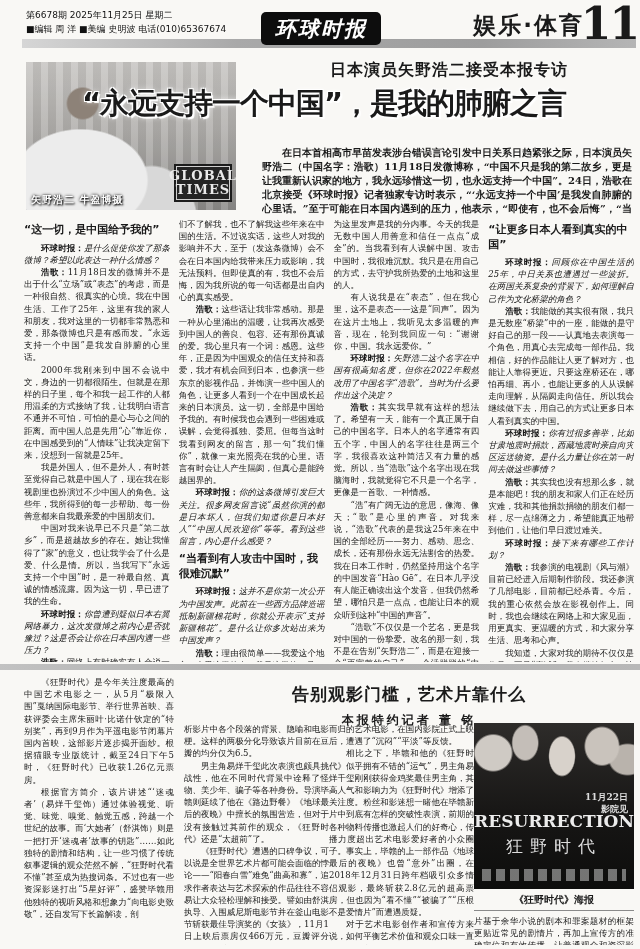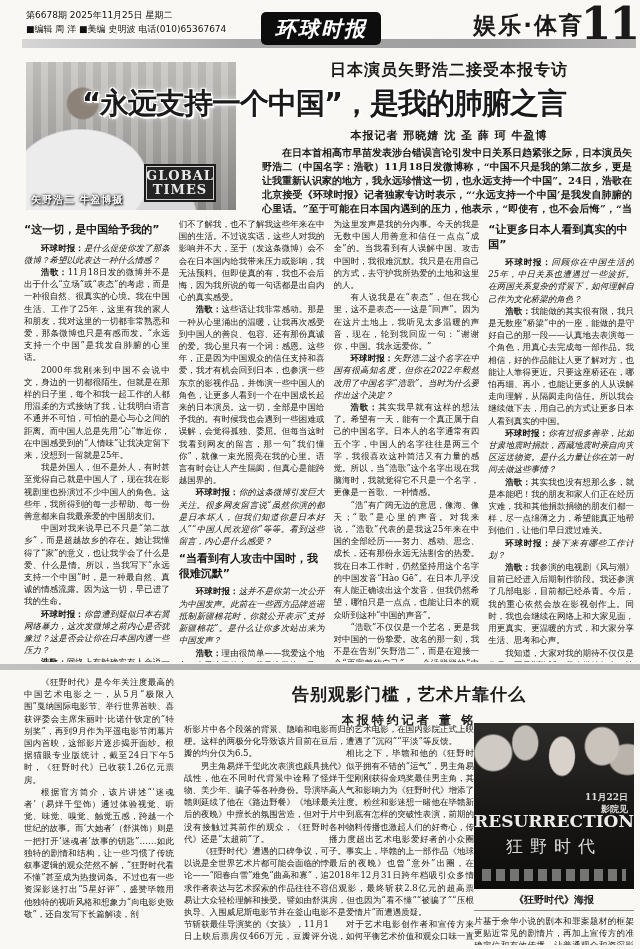--- a/index.html
+++ b/index.html
@@ -25,21 +25,21 @@
   .photo { position:absolute; left:2px; top:4px; width:210px; height:148px; overflow:hidden;
            background:
              radial-gradient(circle at 27% 28%, #8d8278 0 8%, rgba(0,0,0,0) 9%),
              radial-gradient(ellipse at 26% 80%, #ececec 0 30%, rgba(0,0,0,0) 31%),
              radial-gradient(ellipse at 60% 110%, #d8d8d8 0 25%, rgba(0,0,0,0) 26%),
              repeating-linear-gradient(90deg, rgba(255,255,255,.14) 0 7px, rgba(0,0,0,.05) 7px 15px),
              linear-gradient(180deg,#c7c5c2 0%,#b0aeab 45%,#8b8a88 100%);
   }
   .photo-caption { position:absolute; bottom:3px; left:5px; color:#fff; font-size:10px; font-weight:bold;
                    letter-spacing:1px; text-shadow:0 0 3px #000, 1px 1px 2px #000; }
-  .gt-logo { position:absolute; right:20px; bottom:8px; width:72px; height:38px; background:#242424;
+  .gt-logo { position:absolute; right:4px; bottom:8px; width:58px; height:38px; background:#242424;
              box-shadow: inset 0 0 0 2px #1c1c1c, inset 0 0 0 3px #cfcfcf; display:flex; flex-direction:column;
              align-items:center; justify-content:center; color:#e9e9e9; font-family:"DejaVu Serif",serif;
              font-size:13px; font-weight:bold; letter-spacing:1px; line-height:1.1; }
   .kicker { position:absolute; left:240px; right:0; top:2px; text-align:center; font-size:16px;
             font-weight:bold; letter-spacing:1px; }
   .headline { position:absolute; left:58px; top:26px; font-size:29px; font-weight:bold; white-space:nowrap;
               font-family:"DejaVu Sans",sans-serif; letter-spacing:-1px; z-index:2;
               text-shadow:-1px -1px 0 #fff, 1px -1px 0 #fff, -1px 1px 0 #fff, 2px 2px 1px #fff, 0 0 6px #fff; }
   .byline { position:absolute; left:240px; right:0; top:70px; text-align:center; font-size:11px;
             font-weight:bold; letter-spacing:1px; }
@@ -111,21 +111,20 @@
   <div class="feature">
     <div class="photo">
       <div class="gt-logo">
         <span>GLOBAL</span>
         <span>TIMES</span>
       </div>
       <div class="photo-caption">矢野浩二  牛盈博摄</div>
     </div>
     <div class="kicker">日本演员矢野浩二接受本报专访</div>
     <div class="headline">“永远支持一个中国”，是我的肺腑之言</div>
-    <div class="byline">本报记者  邢晓婧  沈 圣  薛 珂  牛盈博</div>
     <div class="lead">在日本首相高市早苗发表涉台错误言论引发中日关系日趋紧张之际，日本演员矢野浩二（中国名字：浩歌）11月18日发微博称，“中国不只是我的第二故乡，更是让我重新认识家的地方，我永远珍惜这一切，也永远支持一个中国”。24日，浩歌在北京接受《环球时报》记者独家专访时表示，“‘永远支持一个中国’是我发自肺腑的心里话。”至于可能在日本国内遇到的压力，他表示，“即使有，也不会后悔”，“当看到有人攻击中国时，我很难沉默。”</div>
   </div>
 
   <div class="cols">
     <div class="col">
         <p class="para sub">“这一切，是中国给予我的”</p>
         <p class="para q"><span class="lbl">环球时报：</span>是什么促使你发了那条微博？希望以此表达一种什么情感？</p>
         <p class="para a"><span class="lbl">浩歌：</span>11月18日发的微博并不是出于什么“立场”或“表态”的考虑，而是一种很自然、很真实的心境。我在中国生活、工作了25年，这里有我的家人和朋友，我对这里的一切都非常熟悉和爱，那条微博也只是有感而发。“永远支持一个中国”是我发自肺腑的心里话。</p>
         <p class="para p">2000年我刚来到中国不会说中文，身边的一切都很陌生。但就是在那样的日子里，每个和我一起工作的人都用温柔的方式接纳了我，让我明白语言不通并不可怕，可怕的是心与心之间的距离。而中国人总是先用“心”靠近你，在中国感受到的“人情味”让我决定留下来，没想到一留就是25年。</p>
         <p class="para p">我是外国人，但不是外人，有时甚至觉得自己就是中国人了，现在我在影视剧里也扮演过不少中国人的角色。这些年，我所得到的每一步帮助、每一份善意都来自我最亲爱的中国朋友们。</p>

